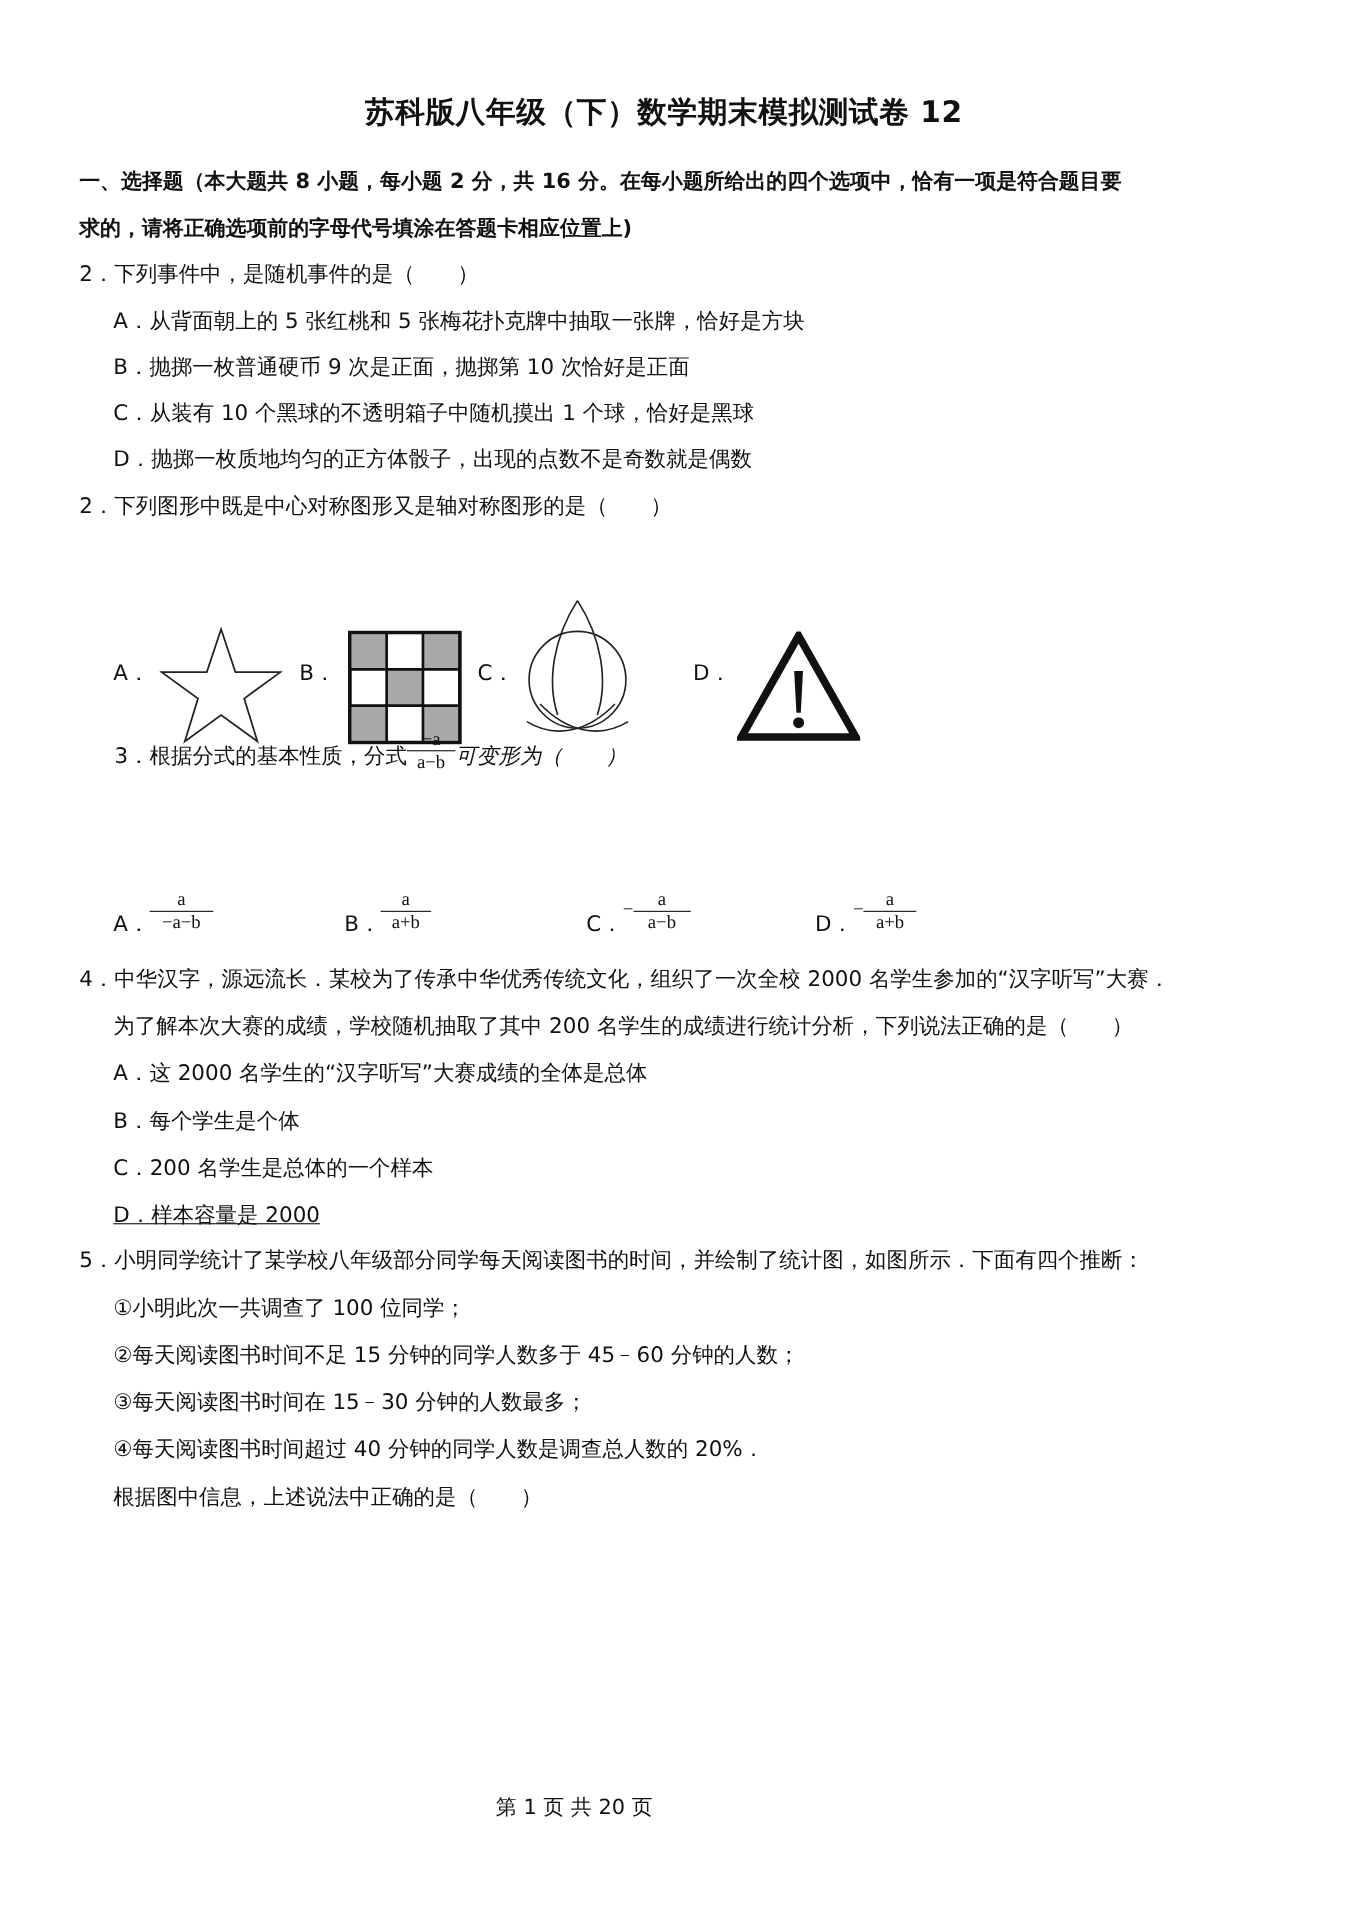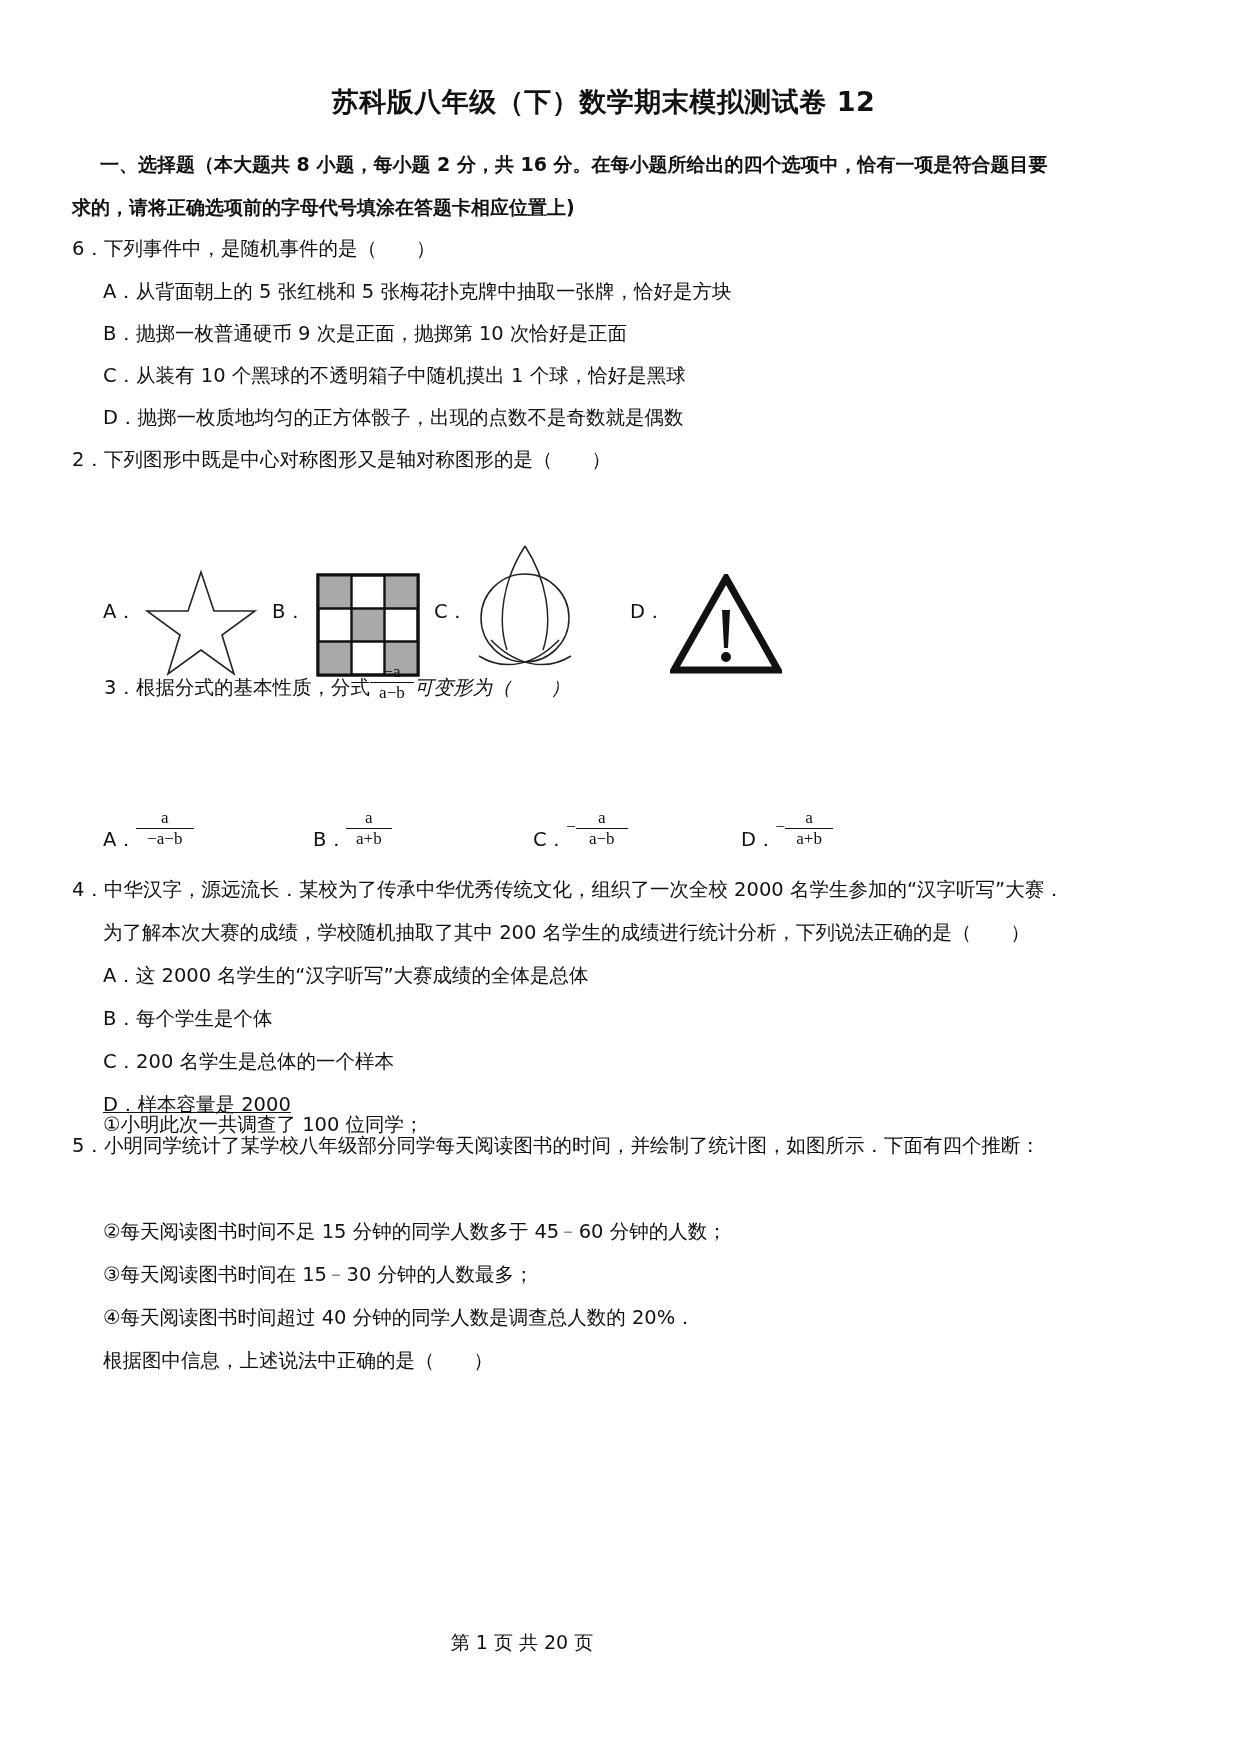--- a/index.html
+++ b/index.html
@@ -20,24 +20,24 @@
     .neg { font-family: "Liberation Serif", serif; font-size: 17px; }
     .fig { position: absolute; }
     .footer { left: 0; width: 1044px; top: 1630px; text-align: center;
               font-family: "DejaVu Sans", sans-serif; font-size: 19px; }
   </style>
 </head>
 <body>
 
 <div class="abs title">苏科版八年级（下）数学期末模拟测试卷 12</div>
 
-<div class="abs section" style="top:152px;margin-left:28px;">一、选择题（本大题共 8 小题，每小题 2 分，共 16 分。在每小题所给出的四个选项中，恰有一项是符合题目要</div>
+<div class="abs section" style="top:152px;">一、选择题（本大题共 8 小题，每小题 2 分，共 16 分。在每小题所给出的四个选项中，恰有一项是符合题目要</div>
 <div class="abs section" style="top:195px;">求的，请将正确选项前的字母代号填涂在答题卡相应位置上)</div>
 
-<div class="abs line q" style="top:235px;">6．下列事件中，是随机事件的是（　　）</div>
+<div class="abs line q" style="top:235px;">2．下列事件中，是随机事件的是（　　）</div>
 <div class="abs line opt" style="top:278px;">A．从背面朝上的 5 张红桃和 5 张梅花扑克牌中抽取一张牌，恰好是方块</div>
 <div class="abs line opt" style="top:320px;">B．抛掷一枚普通硬币 9 次是正面，抛掷第 10 次恰好是正面</div>
 <div class="abs line opt" style="top:362px;">C．从装有 10 个黑球的不透明箱子中随机摸出 1 个球，恰好是黑球</div>
 <div class="abs line opt" style="top:404px;">D．抛掷一枚质地均匀的正方体骰子，出现的点数不是奇数就是偶数</div>
 
 <div class="abs line q" style="top:446px;">2．下列图形中既是中心对称图形又是轴对称图形的是（　　）</div>
 
 <div class="abs line" style="left:103px; top:598px;">A．</div>
 <svg class="fig" style="left:145px; top:568px;" width="112" height="110" viewBox="0 0 112 110">
   <polygon points="56,4 69,43 110,43 77,67 89,106 56,82 23,106 35,67 2,43 43,43" fill="none" stroke="#222" stroke-width="1.6"></polygon>
@@ -123,19 +123,19 @@
 </div>
 
 <div class="abs line q" style="top:876px;">4．中华汉字，源远流长．某校为了传承中华优秀传统文化，组织了一次全校 2000 名学生参加的“汉字听写”大赛．</div>
 <div class="abs line opt" style="top:919px;">为了解本次大赛的成绩，学校随机抽取了其中 200 名学生的成绩进行统计分析，下列说法正确的是（　　）</div>
 <div class="abs line opt" style="top:962px;">A．这 2000 名学生的“汉字听写”大赛成绩的全体是总体</div>
 <div class="abs line opt" style="top:1005px;">B．每个学生是个体</div>
 <div class="abs line opt" style="top:1048px;">C．200 名学生是总体的一个样本</div>
 <div class="abs line opt" style="top:1091px;text-decoration:underline;">D．样本容量是 2000</div>
 
 <div class="abs line q" style="top:1132px;text-align:right;">5．小明同学统计了某学校八年级部分同学每天阅读图书的时间，并绘制了统计图，如图所示．下面有四个推断：</div>
-<div class="abs line opt" style="top:1111px;">①小明此次一共调查了 100 位同学；</div>
+<div class="abs line opt" style="top:1175px;">①小明此次一共调查了 100 位同学；</div>
 <div class="abs line opt" style="top:1218px;">②每天阅读图书时间不足 15 分钟的同学人数多于 45﹣60 分钟的人数；</div>
 <div class="abs line opt" style="top:1261px;">③每天阅读图书时间在 15﹣30 分钟的人数最多；</div>
 <div class="abs line opt" style="top:1304px;">④每天阅读图书时间超过 40 分钟的同学人数是调查总人数的 20%．</div>
 <div class="abs line opt" style="top:1347px;">根据图中信息，上述说法中正确的是（　　）</div>
 
 <div class="abs footer">第 1 页 共 20 页</div>
 
 </body></html>

